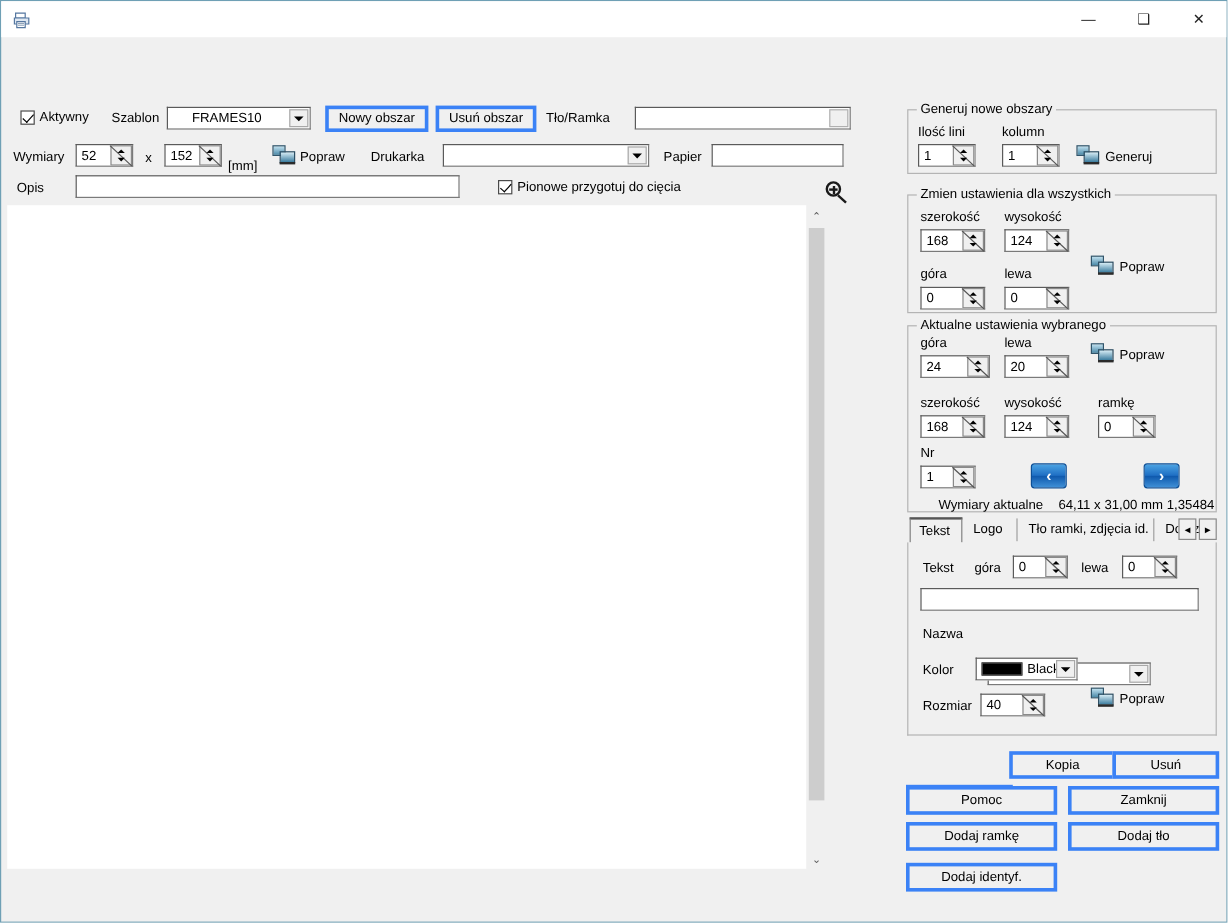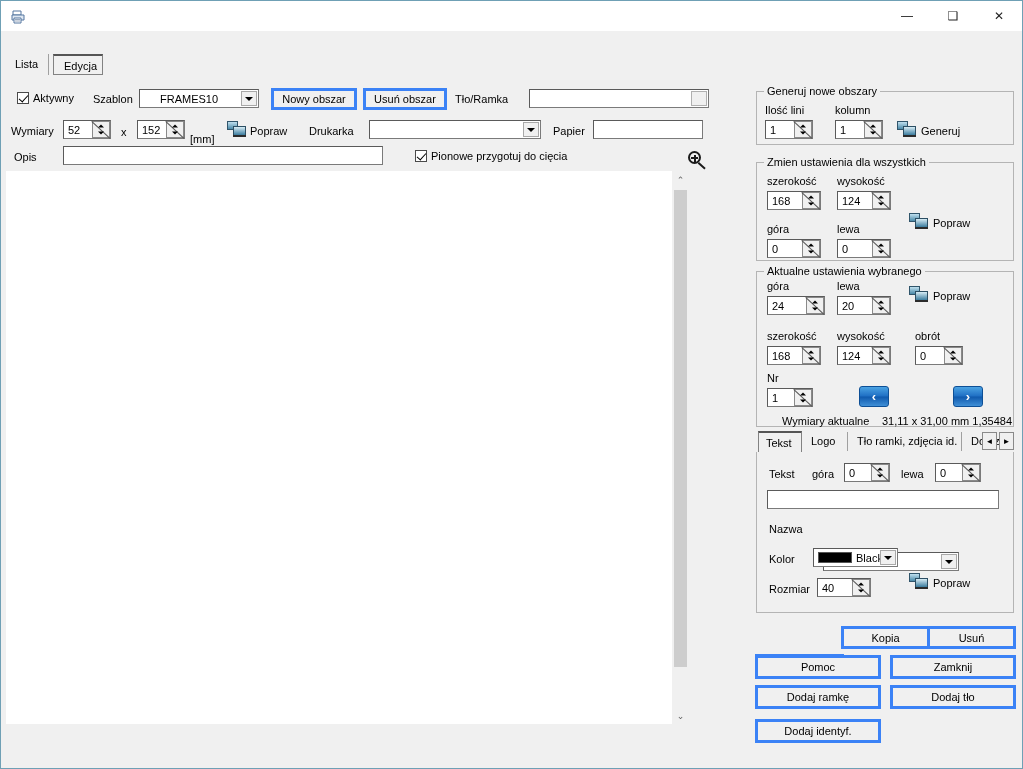--- a/index.html
+++ b/index.html
@@ -352,28 +352,20 @@
     </div>
     <div id="title-text"></div>
     <div class="win-btns">
       <div class="win-btn">—</div>
       <div class="win-btn">❑</div>
       <div class="win-btn close">✕</div>
     </div>
   </div>
 
 
-  <div id="tabstrip-sub">
-    <div class="tab-sub" style="left:0px;width:44px;">
-      <span>Lista</span>
-    </div>
-    <div class="tab-sub selected" style="left:48px;width:50px;">
-      <span>Edycja</span>
-    </div>
-  </div>
 
   <div class="chk checked" style="left:16px;top:91px;">
     <span class="box"></span>
     <span>Aktywny</span>
   </div>
 
   <div class="lbl" style="left:92px;top:92px;">Szablon</div>
 
   <div class="combo" style="left:138px;top:88px;width:120px;height:19px;">
     <span>FRAMES10</span>
@@ -580,21 +572,21 @@
 
       <div class="lbl" style="left:80px;top:58px;">wysokość</div>
       <div class="spin" style="left:80px;top:74px;width:54px;height:19px;">
         <span>124</span>
         <span class="spinbtns">
           <span class="up"></span>
           <span class="dn"></span>
         </span>
       </div>
 
-      <div class="lbl" style="left:158px;top:58px;">obrót</div>
+      <div class="lbl" style="left:158px;top:58px;">ramkę</div>
       <div class="spin" style="left:158px;top:74px;width:48px;height:19px;">
         <span>0</span>
         <span class="spinbtns">
           <span class="up"></span>
           <span class="dn"></span>
         </span>
       </div>
 
       <div class="lbl" style="left:10px;top:100px;">Nr</div>
       <div class="spin" style="left:10px;top:116px;width:46px;height:19px;">
@@ -606,21 +598,21 @@
       </div>
 
       <div class="navbtn" style="left:102px;top:114px;">
         <span>‹</span>
       </div>
       <div class="navbtn" style="left:196px;top:114px;">
         <span>›</span>
       </div>
 
       <div class="lbl" style="left:25px;top:143px;">Wymiary aktualne</div>
-      <div class="lbl" style="left:125px;top:143px;">31,11 x 31,00 mm 1,35484</div>
+      <div class="lbl" style="left:125px;top:143px;">64,11 x 31,00 mm 1,35484</div>
     </div>
 
     <div id="subtabs">
       <div class="stab selected" style="left:2px;width:44px;">
         <span>Tekst</span>
       </div>
       <div class="stab" style="left:48px;width:44px;">
         <span>Logo</span>
       </div>
       <div class="stab" style="left:94px;width:112px;">

